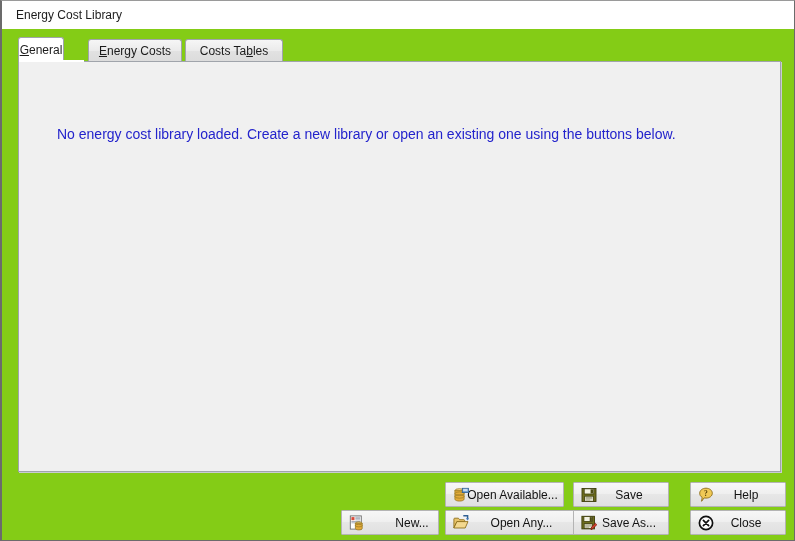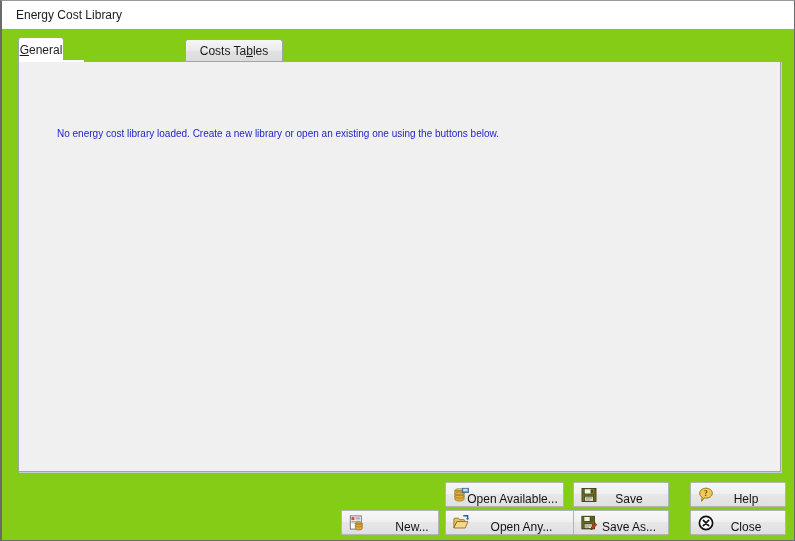--- a/index.html
+++ b/index.html
@@ -105,36 +105,36 @@
     width: 65px;
     height: 2px;
     background: #ffffff;
     z-index: 6;
   }
 
   .panel-message {
     position: absolute;
     left: 38px;
     top: 64px;
-    font-size: 10px;
+    font-size: 14px;
     color: #2323cc;
     line-height: 16px;
     white-space: nowrap;
   }
 
   
   .btn {
     position: absolute;
     box-sizing: border-box;
     height: 25px;
     background: linear-gradient(to bottom, #f7f7f7 0%, #efefef 48%, #e7e7e7 50%, #e0e0e0 100%);
     border: 1px solid #b4b4b4;
     border-radius: 1px;
     display: flex;
-    align-items: flex-end;
+    align-items: center;
     font-size: 12px;
     color: #131313;
     cursor: default;
     padding: 0;
   }
   .btn .icon {
     position: absolute;
     left: 7px;
     top: 50%;
     transform: translateY(-50%);
@@ -166,20 +166,23 @@
   <div class="titlebar">
     <div class="titlebar-text">Energy Cost Library</div>
   </div>
 
   <div class="tabstrip">
 
     <div class="tab tab-1 selected">
       <span><u>G</u><span>eneral</span></span>
     </div>
 
+    <div class="tab tab-2">
+      <span><u>E</u><span>nergy Costs</span></span>
+    </div>
 
     <div class="tab tab-3">
       <span><span>Costs Ta</span><u>b</u><span>les</span></span>
     </div>
 
   </div>
 
   <div class="tabpanel">
     <div class="panel-message">No energy cost library loaded. Create a new library or open an existing one using the buttons below.</div>
   </div>

